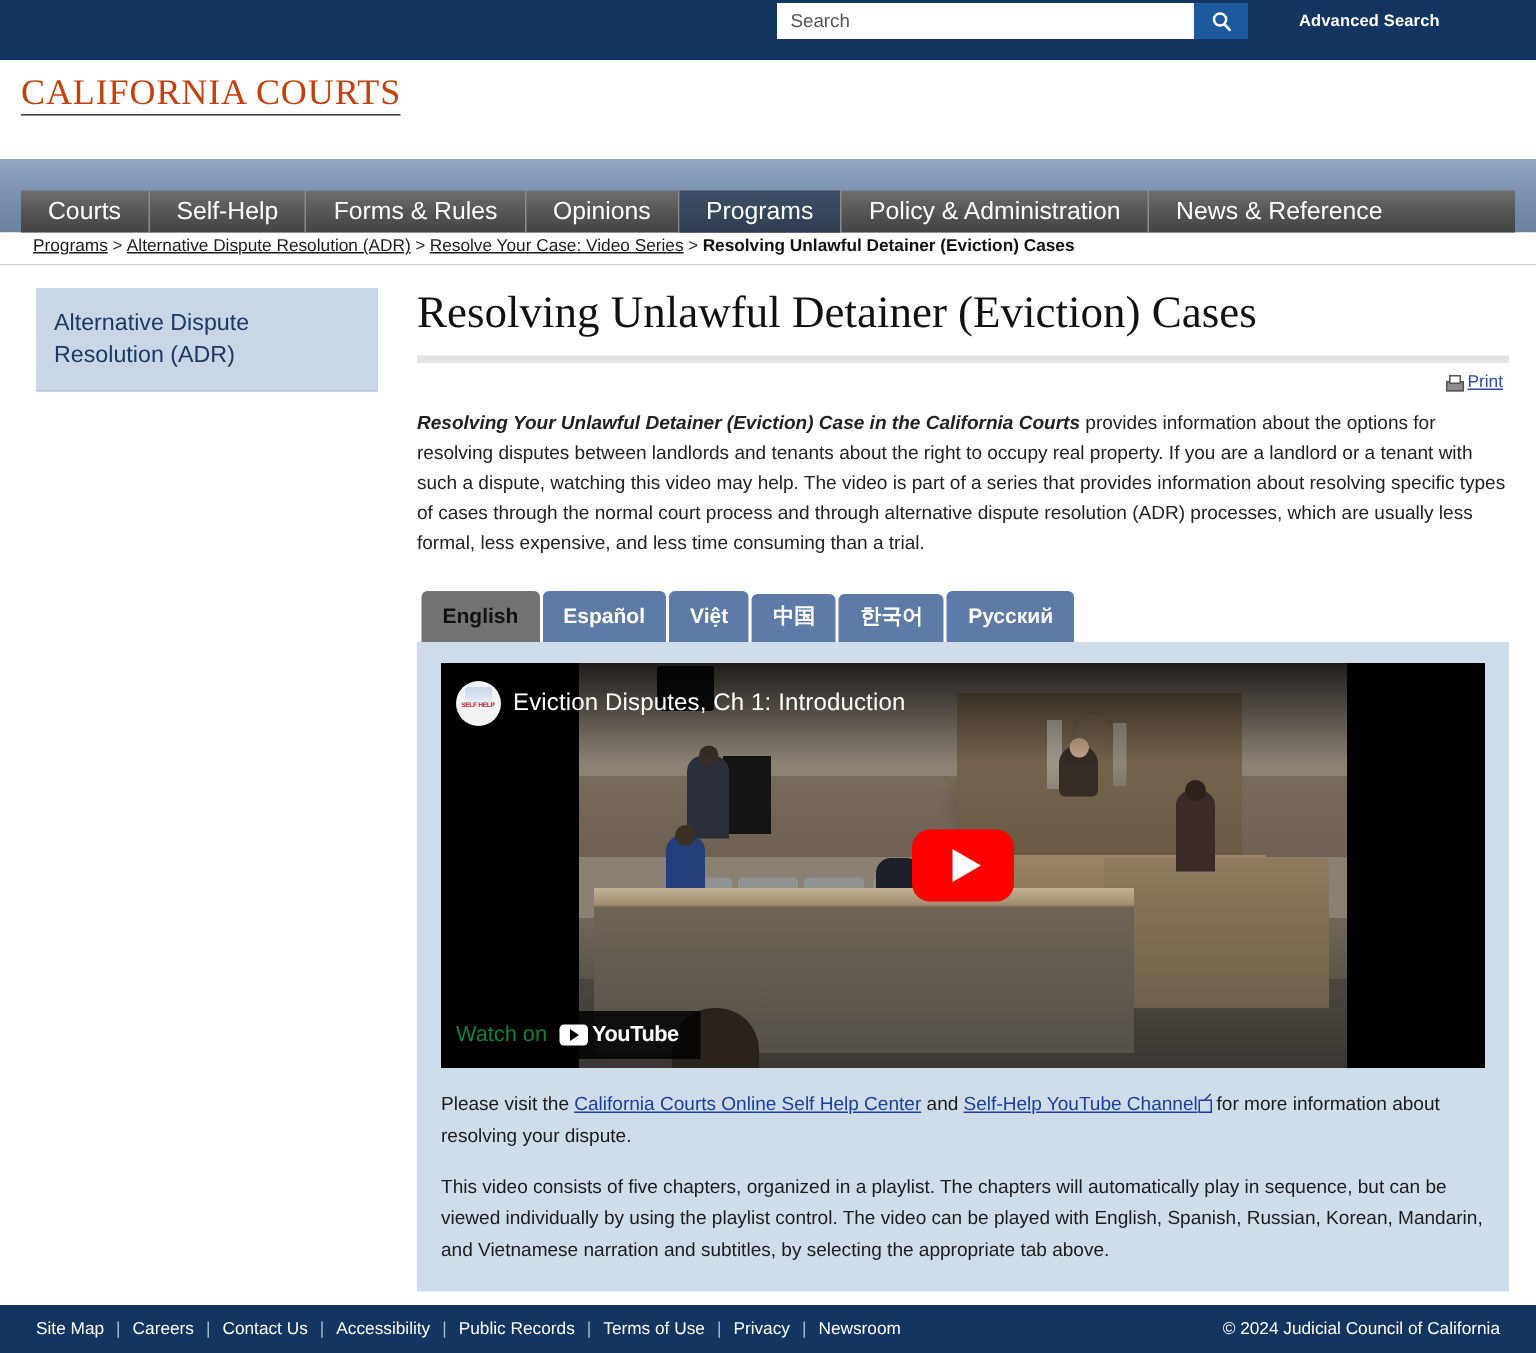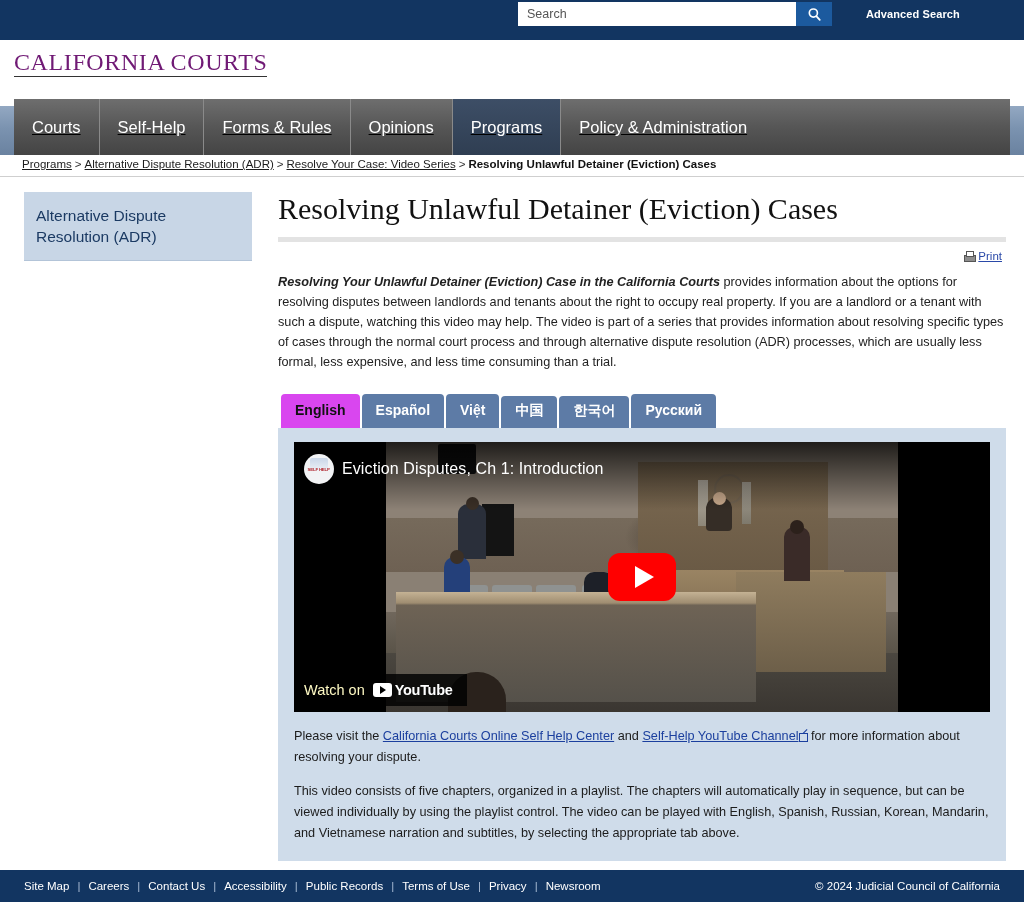--- a/index.html
+++ b/index.html
@@ -56,21 +56,21 @@
   
   .logoband {
     height: 66px;
     background: #ffffff;
     padding: 10px 0 0 14px;
   }
   .logo-main {
     font-family: "Liberation Serif", serif;
     font-size: 24px;
     letter-spacing: .6px;
-    color: #701a75;
+    color: #c2410c;
     border-bottom: 1.5px solid #333;
     display: inline-block;
     padding-bottom: 1px;
     line-height: 1.05;
   }
   .logo-sub {
     font-family: "Liberation Serif", serif;
     font-size: 12.5px;
     letter-spacing: .3px;
     color: #333;
@@ -80,24 +80,23 @@
   
   .navband {
     height: 49px;
     background: linear-gradient(to bottom, #93a8c2 0%, #7b93b0 45%, #6a82a0 100%);
     padding: 0 14px;
     display: flex;
     align-items: flex-end;
   }
   .navbar {
     display: flex;
-    height: 56px;
+    height: 28px;
     width: 100%;
     background: linear-gradient(to bottom, #6e6e6e 0%, #565656 50%, #444444 100%);
-    text-decoration: underline;
   }
   .navitem {
     color: #ffffff;
     font-size: 16.5px;
     display: flex;
     align-items: center;
     justify-content: center;
     padding: 0 18px;
     border-right: 1px solid #8a8a8a;
     cursor: pointer;
@@ -224,21 +223,21 @@
     color: #ffffff;
     font-size: 14px;
     font-weight: bold;
     padding: 9px 14px 10px 14px;
     border-radius: 4px 4px 0 0;
     cursor: pointer;
     white-space: nowrap;
     line-height: 1.1;
   }
   .tab.active {
-    background: #d946ef;
+    background: #737373;
     color: #111;
   }
   .tab.tall { padding-top: 7px; }
 
   
   .videopanel {
     background: #cfdcea;
     padding: 14px 16px 18px 16px;
   }
   .player {
@@ -332,21 +331,21 @@
     border-bottom: 11px solid transparent;
     margin-left: 5px;
   }
   .watch-on {
     position: absolute; left: 0; bottom: 6px;
     padding: 8px 14px 8px 10px;
     background: rgba(0,0,0,.82);
     display: flex; align-items: center; gap: 8px;
     cursor: pointer;
   }
-  .watch-on .txt { color: #fef9c3; font-size: 14.5px; }
+  .watch-on .txt { color: #15803d; font-size: 14.5px; }
   .yt-logo { display: flex; align-items: center; gap: 3px; }
   .yt-logo .box {
     width: 19px; height: 14px; background: #ffffff; border-radius: 3px;
     display: flex; align-items: center; justify-content: center;
   }
   .yt-logo .box::after {
     content: ""; width:0;height:0;
     border-left: 6px solid #000; border-top: 4px solid transparent; border-bottom: 4px solid transparent;
     margin-left: 2px;
   }
@@ -412,20 +411,21 @@
 </div>
 
 <div class="navband">
   <nav class="navbar" id="navbar">
       <a href="#" class="navitem">Courts</a>
       <a href="#" class="navitem">Self-Help</a>
       <a href="#" class="navitem">Forms &amp; Rules</a>
       <a href="#" class="navitem">Opinions</a>
       <a href="#" class="navitem active">Programs</a>
       <a href="#" class="navitem">Policy &amp; Administration</a>
+      <a href="#" class="navitem">News &amp; Reference</a>
     </nav>
 </div>
 
 <div class="breadcrumb" id="breadcrumb"><a href="#">Programs</a><span class="sep">&gt;</span><a href="#">Alternative Dispute Resolution (ADR)</a><span class="sep">&gt;</span><a href="#">Resolve Your Case: Video Series</a><span class="sep">&gt;</span><span class="current">Resolving Unlawful Detainer (Eviction) Cases</span></div>
 
 <div class="page">
 
   <aside class="sidebar">
     <div class="side-head">Alternative Dispute Resolution (ADR)</div>
   </aside>

